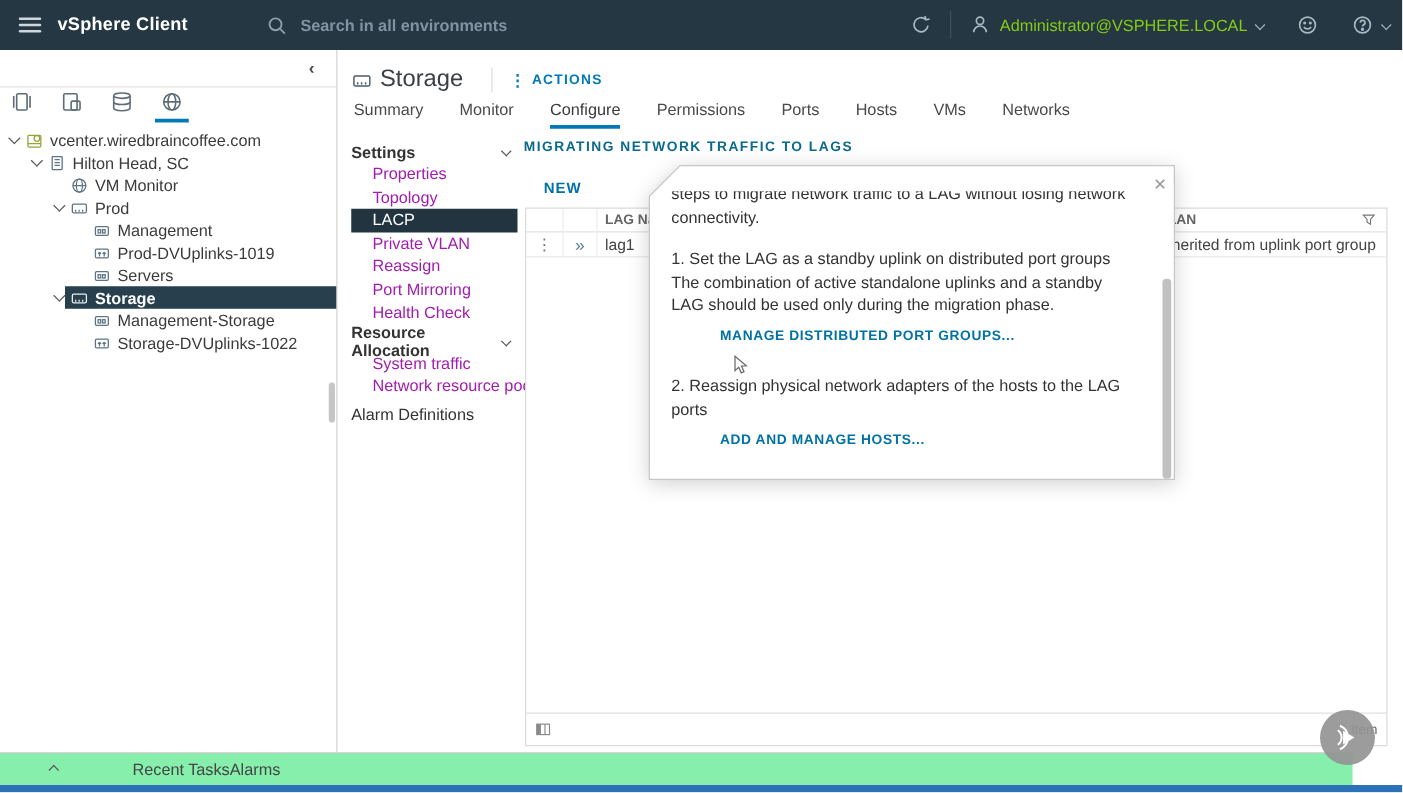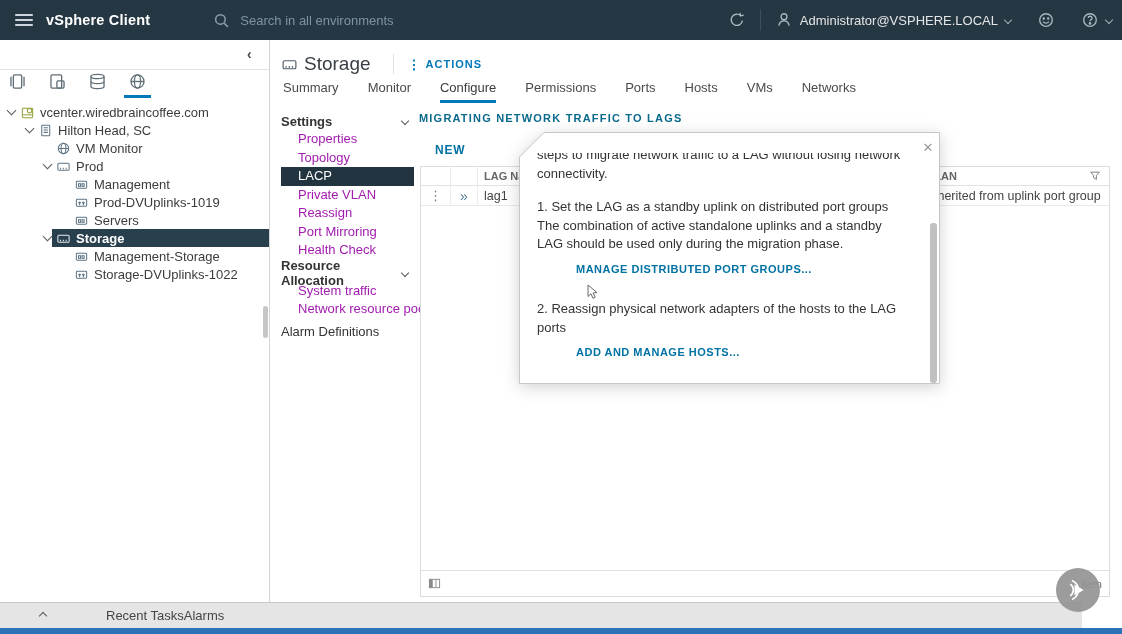--- a/index.html
+++ b/index.html
@@ -9,27 +9,27 @@
 
   
   .topbar{position:absolute;left:0;top:0;width:1122px;height:40px;background:#253743;
           display:flex;align-items:center;}
   .burger{width:18px;height:12px;margin-left:15px;display:flex;flex-direction:column;justify-content:space-between;cursor:pointer;}
   .burger i{display:block;height:2px;background:#cdd7dd;border-radius:1px;}
   .brand{color:#fff;font-size:14.5px;font-weight:700;margin-left:13px;letter-spacing:.2px;}
   .searchwrap{display:flex;align-items:center;margin-left:63px;}
   .searchwrap svg{width:17px;height:17px;stroke:#8ea0ab;fill:none;stroke-width:1.4;}
   .searchwrap input{background:transparent;border:none;outline:none;color:#f97316;font-size:13px;
-          font-family:"Liberation Sans",sans-serif;margin-left:8px;width:300px;}
+          font-family:"Liberation Sans",sans-serif;margin-left:8px;width:300px;font-weight:bold;}
   .searchwrap input::placeholder{color:#7f93a0;}
   .tb-right{position:absolute;right:10px;top:0;height:40px;display:flex;align-items:center;gap:14px;}
   .tb-ic{width:18px;height:18px;stroke:#aab8c0;fill:none;stroke-width:1.2;cursor:pointer;}
   .tb-divider{width:1px;height:22px;background:#3c4f5c;}
   .tb-user{display:flex;align-items:center;gap:7px;cursor:pointer;}
-  .tb-user .uname{color:#e5e5e5;font-size:13px;}
+  .tb-user .uname{color:#84cc16;font-size:13px;}
   .cv{display:inline-block;width:6px;height:6px;border-right:1.4px solid #9fb0ba;border-bottom:1.4px solid #9fb0ba;transform:rotate(45deg);}
   .cv.dark{border-color:#5a5a5a;}
   .cv.up{transform:rotate(225deg);}
 
   
   .leftpanel{position:absolute;left:0;top:40px;width:270px;height:562px;background:#fff;border-right:1px solid #d4d4d4;}
   .collapse-row{position:absolute;left:0;top:0;width:100%;height:30px;border-bottom:1px solid #e2e2e2;}
   .collapse-btn{position:absolute;right:8px;top:8px;width:14px;height:14px;cursor:pointer;
     font-size:14px;color:#4a4a4a;line-height:12px;font-weight:700;}
   .invtabs{position:absolute;left:0;top:32px;width:100%;height:28px;display:flex;gap:21px;padding-left:8px;}
@@ -101,21 +101,21 @@
   .pstep{margin-top:15px;}
   .pstep.gap{margin-top:22px;}
   .pstep .sdesc{max-width:372px;}
   .pstep .sdesc:empty{display:none;}
   .plink{margin:6px 0 0 11px;font-size:11px;font-weight:700;letter-spacing:.5px;color:#0072a3;cursor:pointer;padding-left:28px;}
   .pthumb{position:absolute;left:412px;top:92px;width:7px;height:160px;background:#c1c1c1;border-radius:3px;z-index:3;cursor:pointer;}
 
   .cursor{position:absolute;left:584px;top:284px;z-index:60;pointer-events:none;}
 
   
-  .taskbar{position:absolute;left:0;top:602px;width:1082px;height:26px;background:#e5e5e5;border-top:1px solid #c9c9c9;
+  .taskbar{position:absolute;left:0;top:602px;width:1082px;height:26px;background:#86efac;border-top:1px solid #c9c9c9;
            display:flex;align-items:center;font-size:13px;color:#454545;}
   .tb-collapse{margin-left:40px;cursor:pointer;}
   .tb-item{cursor:pointer;}
   .tb-item.rt{margin-left:60px;}
   .tb-item.al{}
   .videostrip{position:absolute;left:0;top:628px;width:1122px;height:6px;background:#2d72b9;}
 
   .psbadge{position:absolute;left:1056px;top:568px;width:44px;height:44px;border-radius:50%;
            background:rgba(148,148,148,.92);z-index:100;display:flex;align-items:center;justify-content:center;}
   .psbadge svg{width:26px;height:26px;}

